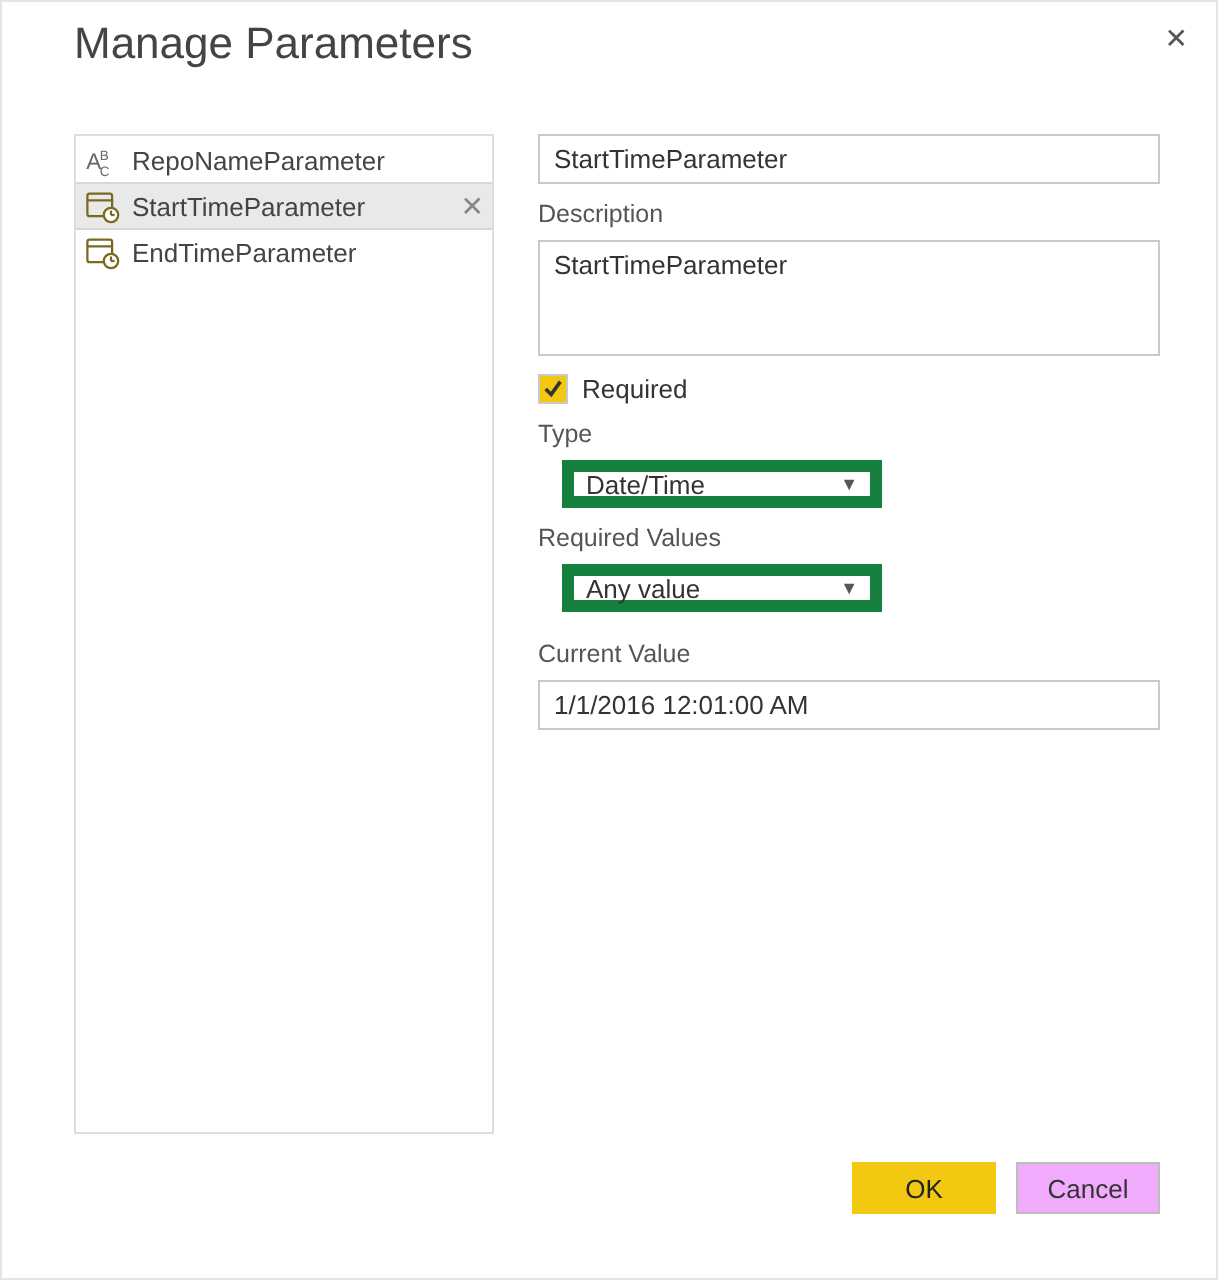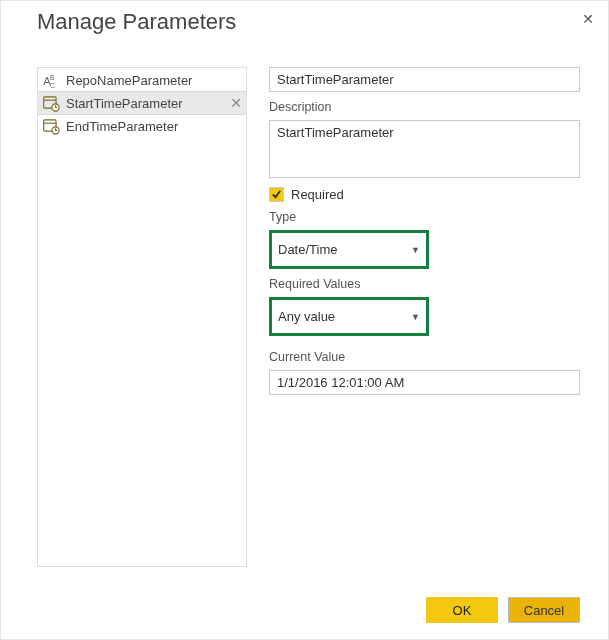--- a/index.html
+++ b/index.html
@@ -25,25 +25,25 @@
   .param-row.selected { background:#e9e9e9; border:1px solid #d8d8d8; margin:-1px; }
   .param-row.selected .del { display:block; }
   
   .right { flex:1; padding-left:22px; display:flex; flex-direction:column; gap:6px; }
   .field-label { font-size:12.5px; color:#555; margin-top:2px; }
   .text-input { width:100%; height:25px; border:1px solid #c9c9c9; padding:2px 7px; font-size:13px; font-family:inherit; color:#333; }
   .textarea { width:100%; height:58px; border:1px solid #c9c9c9; padding:4px 7px; font-size:13px; font-family:inherit; color:#333; resize:none; }
   .checkbox-row { display:flex; align-items:center; margin-top:3px; gap:7px; }
   .checkbox-box { width:15px; height:15px; border:1px solid #c9c9c9; background:#f2c811; display:flex; align-items:center; justify-content:center; }
   .checkbox-box svg { width:11px; height:11px; }
-  .select { width:160px; height:39px; border:3px solid #15803d; display:flex; align-items:center; padding:0 6px; font-size:13px; color:#333; cursor:pointer; position:relative; }
+  .select { width:160px; height:24px; border:6px solid #15803d; display:flex; align-items:center; padding:0 6px; font-size:13px; color:#333; cursor:pointer; position:relative;margin-left:12px; }
   .select .caret { margin-left:auto; font-size:9px; color:#555; }
   
-  .footer { position:absolute; bottom:16px; right:28px; display:flex; gap:10px; }
-  .btn { min-width:72px; height:26px; border:1px solid #bdbdbd; background:#eab308; font-size:13px; font-family:inherit; color:#333; cursor:pointer; text-align:center; padding:0 8px; }
+  .footer { position:absolute; bottom:32px; right:28px; display:flex; gap:10px; }
+  .btn { min-width:72px; height:26px; border:1px solid #bdbdbd; background:#f0abfc; font-size:13px; font-family:inherit; color:#333; cursor:pointer; text-align:center; padding:0 8px; }
   .btn.primary { background:#f2c811; border-color:#f2c811; color:#222; }
   svg { display:block; }
 </style>
 </head>
 <body>
 
 <div class="close-x">✕</div>
 
 <div class="title">Manage Parameters</div>
 

